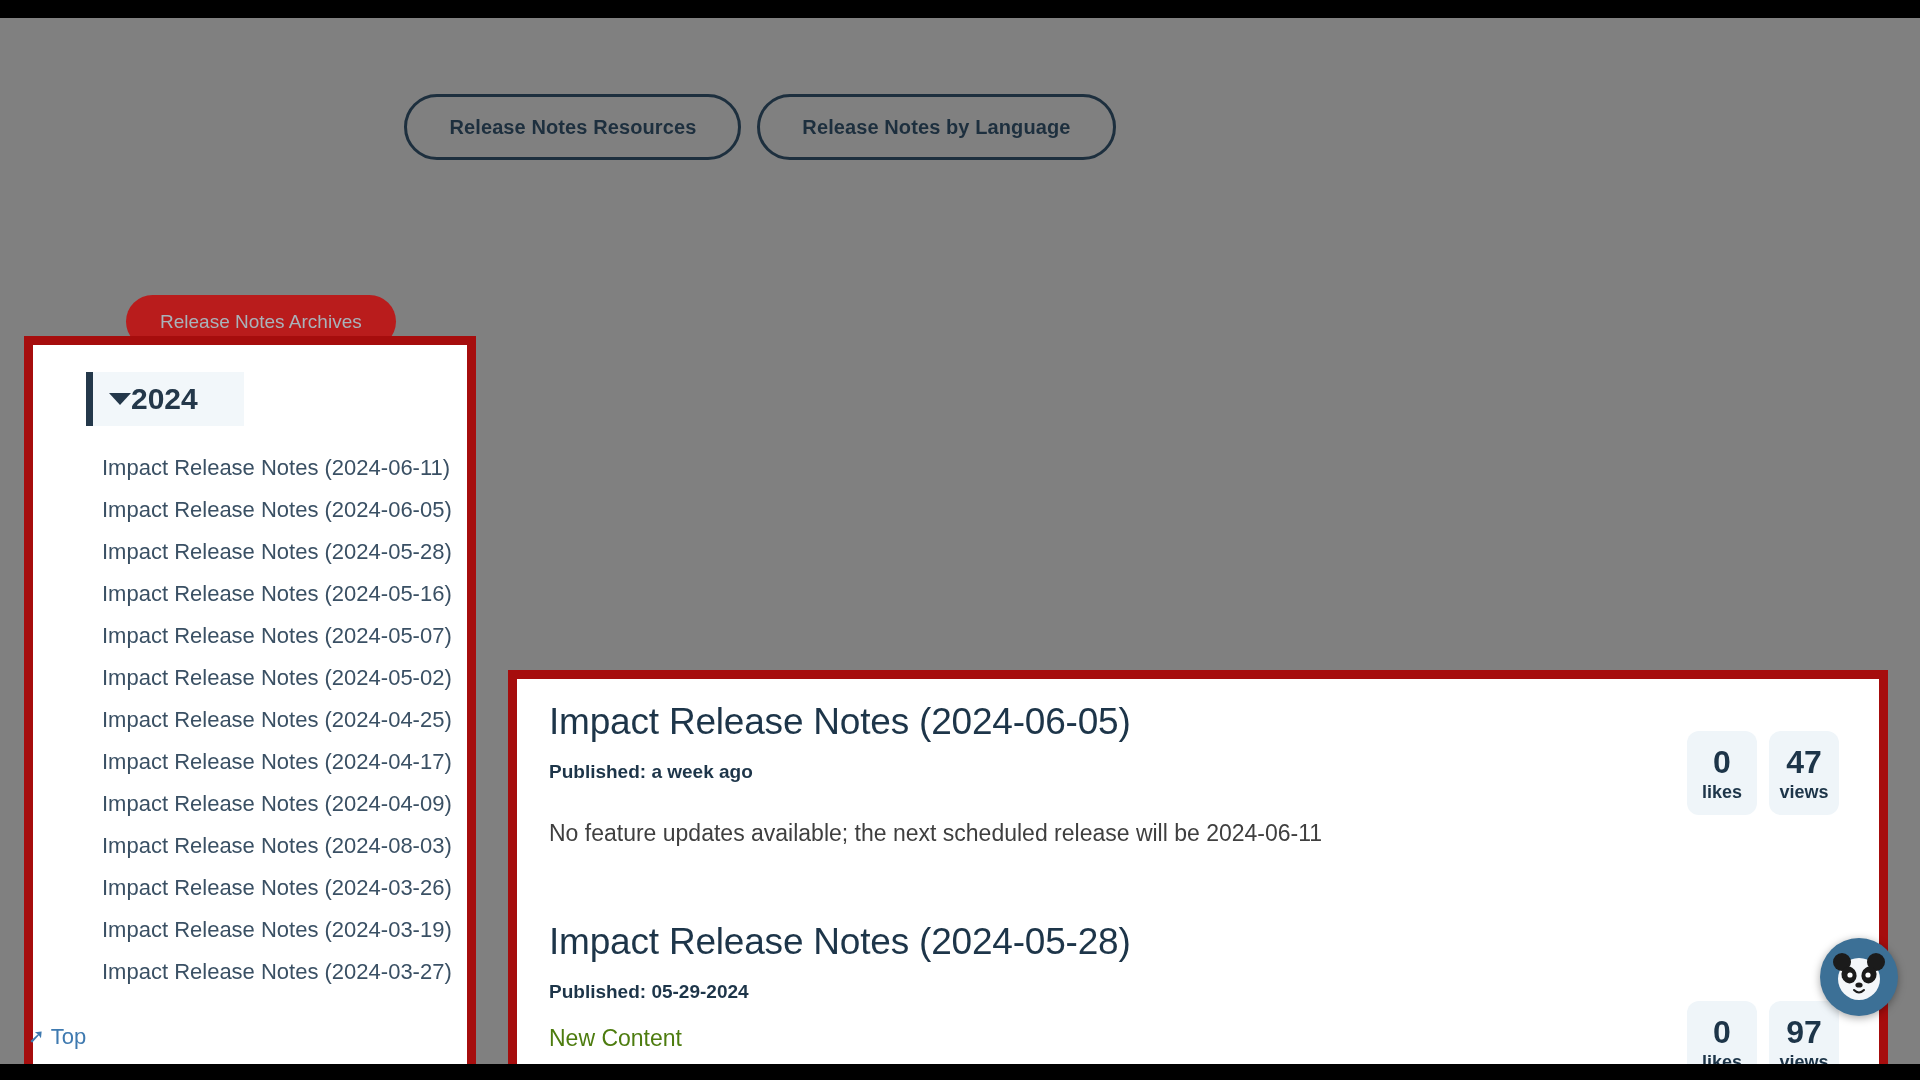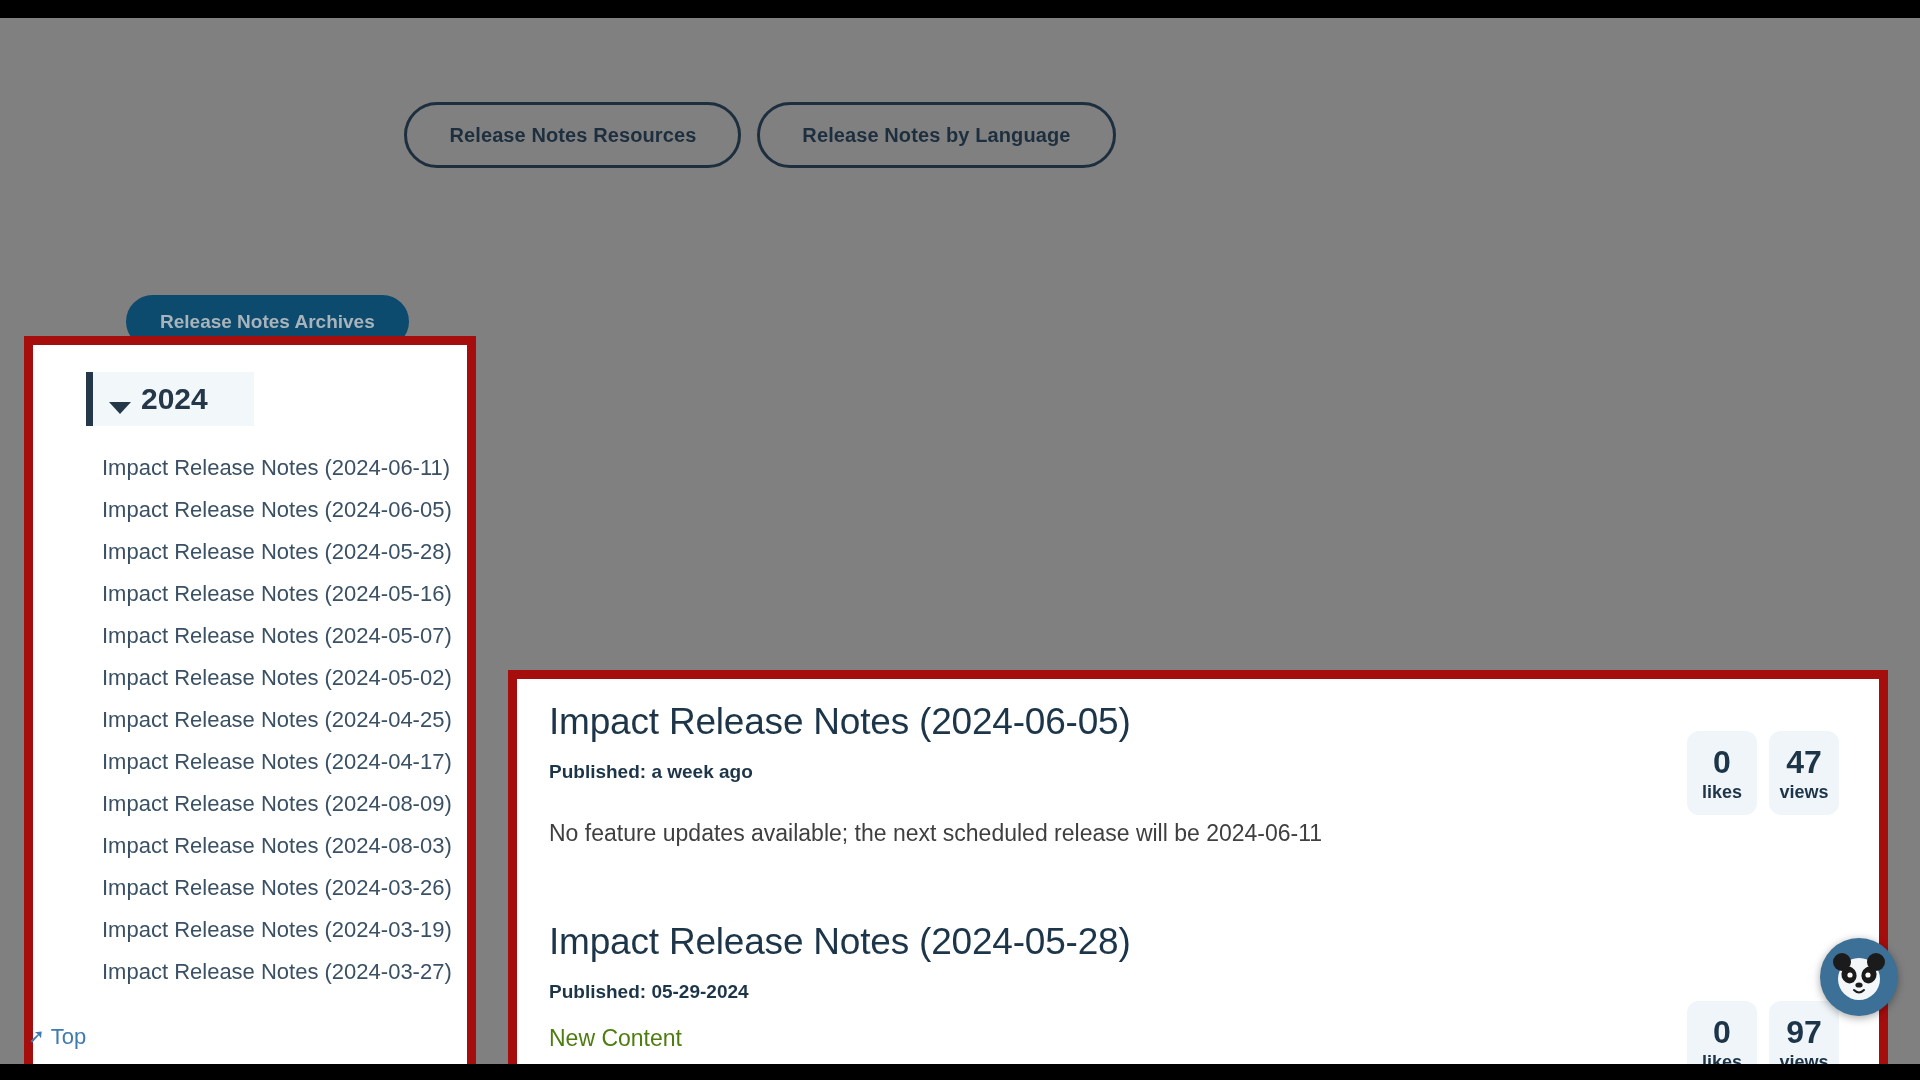--- a/index.html
+++ b/index.html
@@ -38,21 +38,21 @@
     left: 0; top: 0;
     width: 1920px; height: 1046px;
     background: #808080;
     z-index: 30;
     pointer-events: none;
   }
 
   
   .pillrow {
     position: absolute;
-    left: 0; top: 84px;
+    left: 0; top: 76px;
     width: 1520px;
     display: flex;
     justify-content: center;
     gap: 16px;
     z-index: 40;
   }
   .pill {
     border: 3px solid #1d2f3e;
     border-radius: 36px;
     background: transparent;
@@ -63,26 +63,26 @@
     letter-spacing: .1px;
     white-space: nowrap;
     line-height: 1;
   }
 
   
   .archives-btn {
     position: absolute;
     left: 126px;
     top: 277px;
-    background: #0c4a6e;
+    background: #b91c1c;
     color: #a9b3ba;
     border: none;
     border-radius: 30px;
     font-size: 19px;
-    font-weight: bold;
+    font-weight: normal;
     padding: 17px 34px;
     line-height: 1;
     white-space: nowrap;
     z-index: 40;
   }
 
   
   #sidebar-wrap {
     position: absolute;
     left: 24px;
@@ -103,22 +103,21 @@
     left: 9px; top: 9px;
     width: 434px;
     height: 724px;
     background: #ffffff;
     overflow: hidden;
     padding-top: 18px;
   }
 
   .year-row {
     display: inline-flex;
-    align-items: flex-end;
-    gap: 10px;
+    align-items: center;
     background: #f2f7fa;
     border-left: 7px solid #24384a;
     padding: 12px 46px 12px 16px;
     margin-left: 44px;
   }
   .caret {
     width: 0; height: 0;
     border-left: 11px solid transparent;
     border-right: 11px solid transparent;
     border-top: 12px solid #24384a;
@@ -388,21 +387,21 @@
 
           <div id="archive-list">
             <a class="archive-link">Impact Release Notes (2024-06-11)</a>
             <a class="archive-link">Impact Release Notes (2024-06-05)</a>
             <a class="archive-link">Impact Release Notes (2024-05-28)</a>
             <a class="archive-link">Impact Release Notes (2024-05-16)</a>
             <a class="archive-link">Impact Release Notes (2024-05-07)</a>
             <a class="archive-link">Impact Release Notes (2024-05-02)</a>
             <a class="archive-link">Impact Release Notes (2024-04-25)</a>
             <a class="archive-link">Impact Release Notes (2024-04-17)</a>
-            <a class="archive-link">Impact Release Notes (2024-08-09)</a>
+            <a class="archive-link">Impact Release Notes (2024-04-09)</a>
             <a class="archive-link">Impact Release Notes (2024-08-03)</a>
             <a class="archive-link">Impact Release Notes (2024-03-26)</a>
             <a class="archive-link">Impact Release Notes (2024-03-19)</a>
             <a class="archive-link">Impact Release Notes (2024-03-27)</a>
           </div>
 
         </div>
       </div>
     </div>
 

